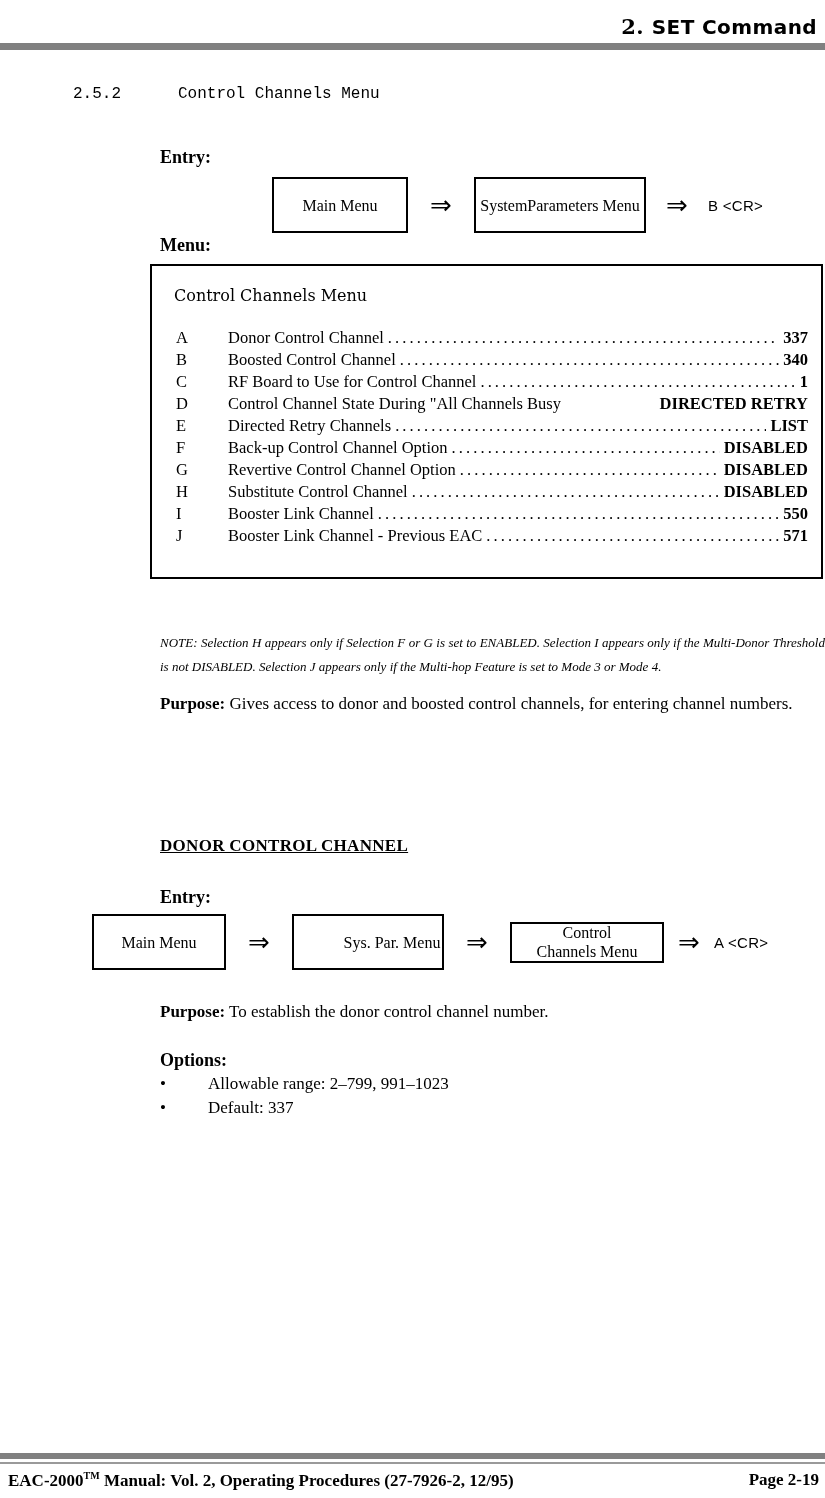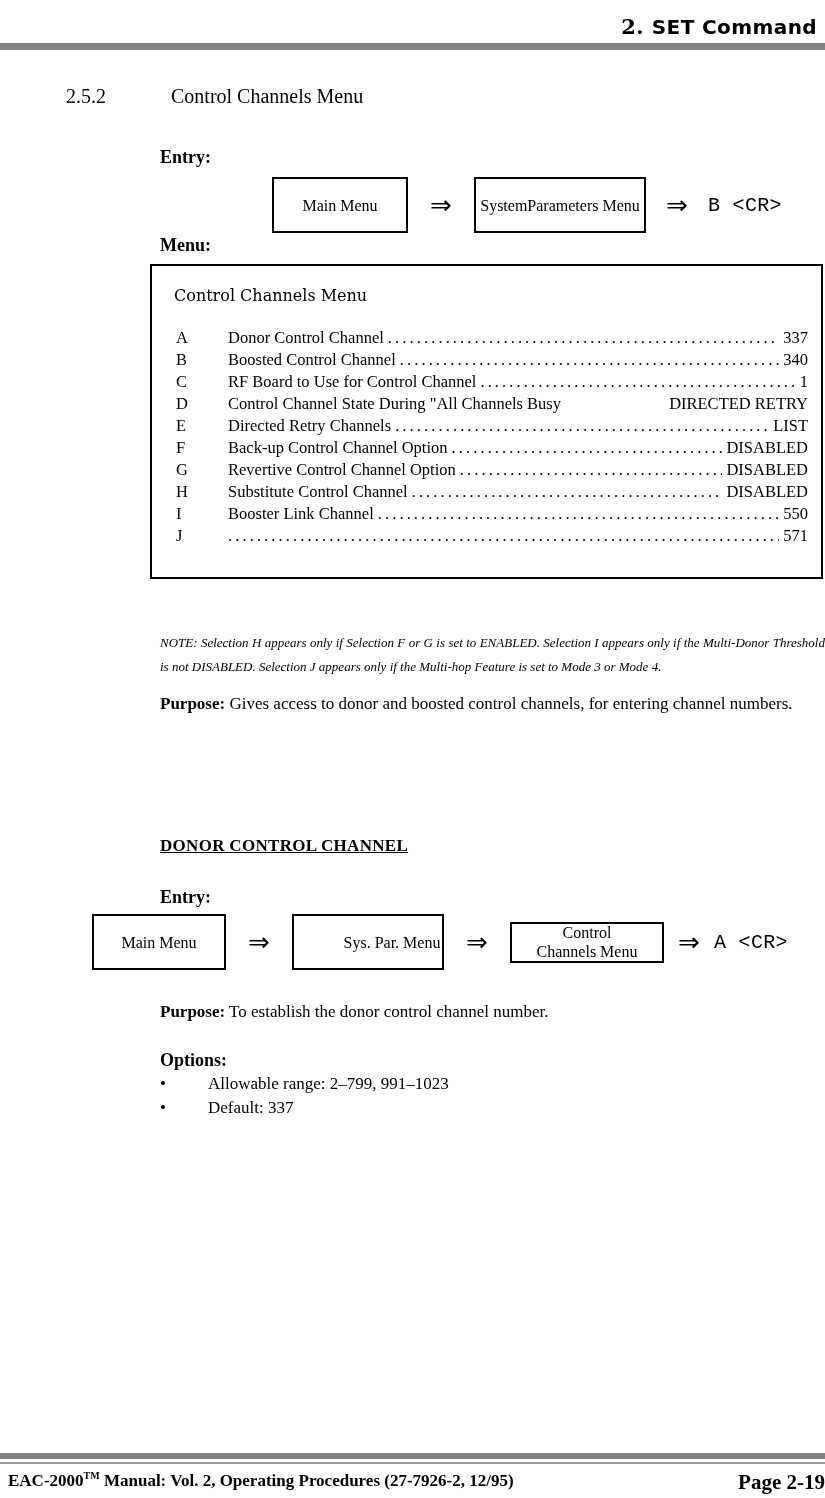--- a/index.html
+++ b/index.html
@@ -46,25 +46,25 @@
     left: 0;
     top: 26px;
     width: 825px;
     height: 7px;
     background: #808080;
   }
 
   
   #section-heading {
     position: absolute;
-    left: 66px;
+    left: 73px;
     top: 85px;
     width: 740px;
-    font-family: Liberation Serif, serif;
-    font-size: 20px;
+    font-family: Liberation Mono, monospace;
+    font-size: 16px;
     white-space: nowrap;
   }
   #section-number {
     display: inline-block;
     width: 105px;
   }
 
   
   .bold-label {
     position: absolute;
@@ -98,22 +98,22 @@
     line-height: 19px;
     background: #fff;
   }
   .flow-arrow {
     font-size: 26px;
     line-height: 26px;
     text-align: center;
     font-family: "DejaVu Sans", sans-serif;
   }
   .flow-key {
-    font-family: Liberation Mono, monospace;
-    font-size: 20px;
+    font-family: Liberation Sans, sans-serif;
+    font-size: 15px;
     white-space: nowrap;
     letter-spacing: 0.3px;
   }
 
   
   #menu-box {
     position: absolute;
     left: 150px;
     top: 264px;
     width: 673px;
@@ -159,20 +159,21 @@
     letter-spacing: 3.1px;
     font-size: 16.5px;
     color: #000;
     text-align: left;
     min-width: 0;
   }
   .menu-val {
     flex: 0 0 auto;
     padding-left: 4px;
     text-align: right;
+    font-weight: bold;
   }
   .menu-row.no-dots .menu-dots { letter-spacing: 0; }
 
   
   #note-block {
     position: absolute;
     left: 160px;
     top: 631px;
     width: 665px;
     font-family: "Liberation Serif", serif;
@@ -262,24 +263,24 @@
     font-size: 17px;
     font-weight: bold;
     white-space: nowrap;
   }
   #footer-text sup {
     font-size: 10px;
     vertical-align: super;
   }
   #footer-page {
     position: absolute;
-    right: 0;
+    right: 6px;
     top: 1470px;
     font-family: "Liberation Serif", serif;
-    font-size: 21px;
+    font-size: 17px;
     font-weight: bold;
     white-space: nowrap;
   }
 </style>
 </head>
 <body>
 
 <div id="page-header">
   <div id="header-title">
     <span class="num">2.</span>
@@ -359,20 +360,21 @@
         <span class="menu-val">DISABLED</span>
       </div>
       <div class="menu-row">
         <span class="menu-key">I</span>
         <span class="menu-label">Booster Link Channel</span>
         <span class="menu-dots">.........................................................................................</span>
         <span class="menu-val">550</span>
       </div>
       <div class="menu-row">
         <span class="menu-key">J</span>
+        <span class="menu-label">Booster Link Channel - Previous EAC</span>
         <span class="menu-dots">.........................................................................................</span>
         <span class="menu-val">571</span>
       </div>
     </div>
 </div>
 
 <div id="note-block">
   <span class="note-lead">NOTE:</span><span>  Selection H appears only if Selection F or G is set to ENABLED. Selection I appears only if the Multi-Donor Threshold is not DISABLED. Selection J appears only if the Multi-hop Feature is set to Mode 3 or Mode 4.</span>
 </div>
 

